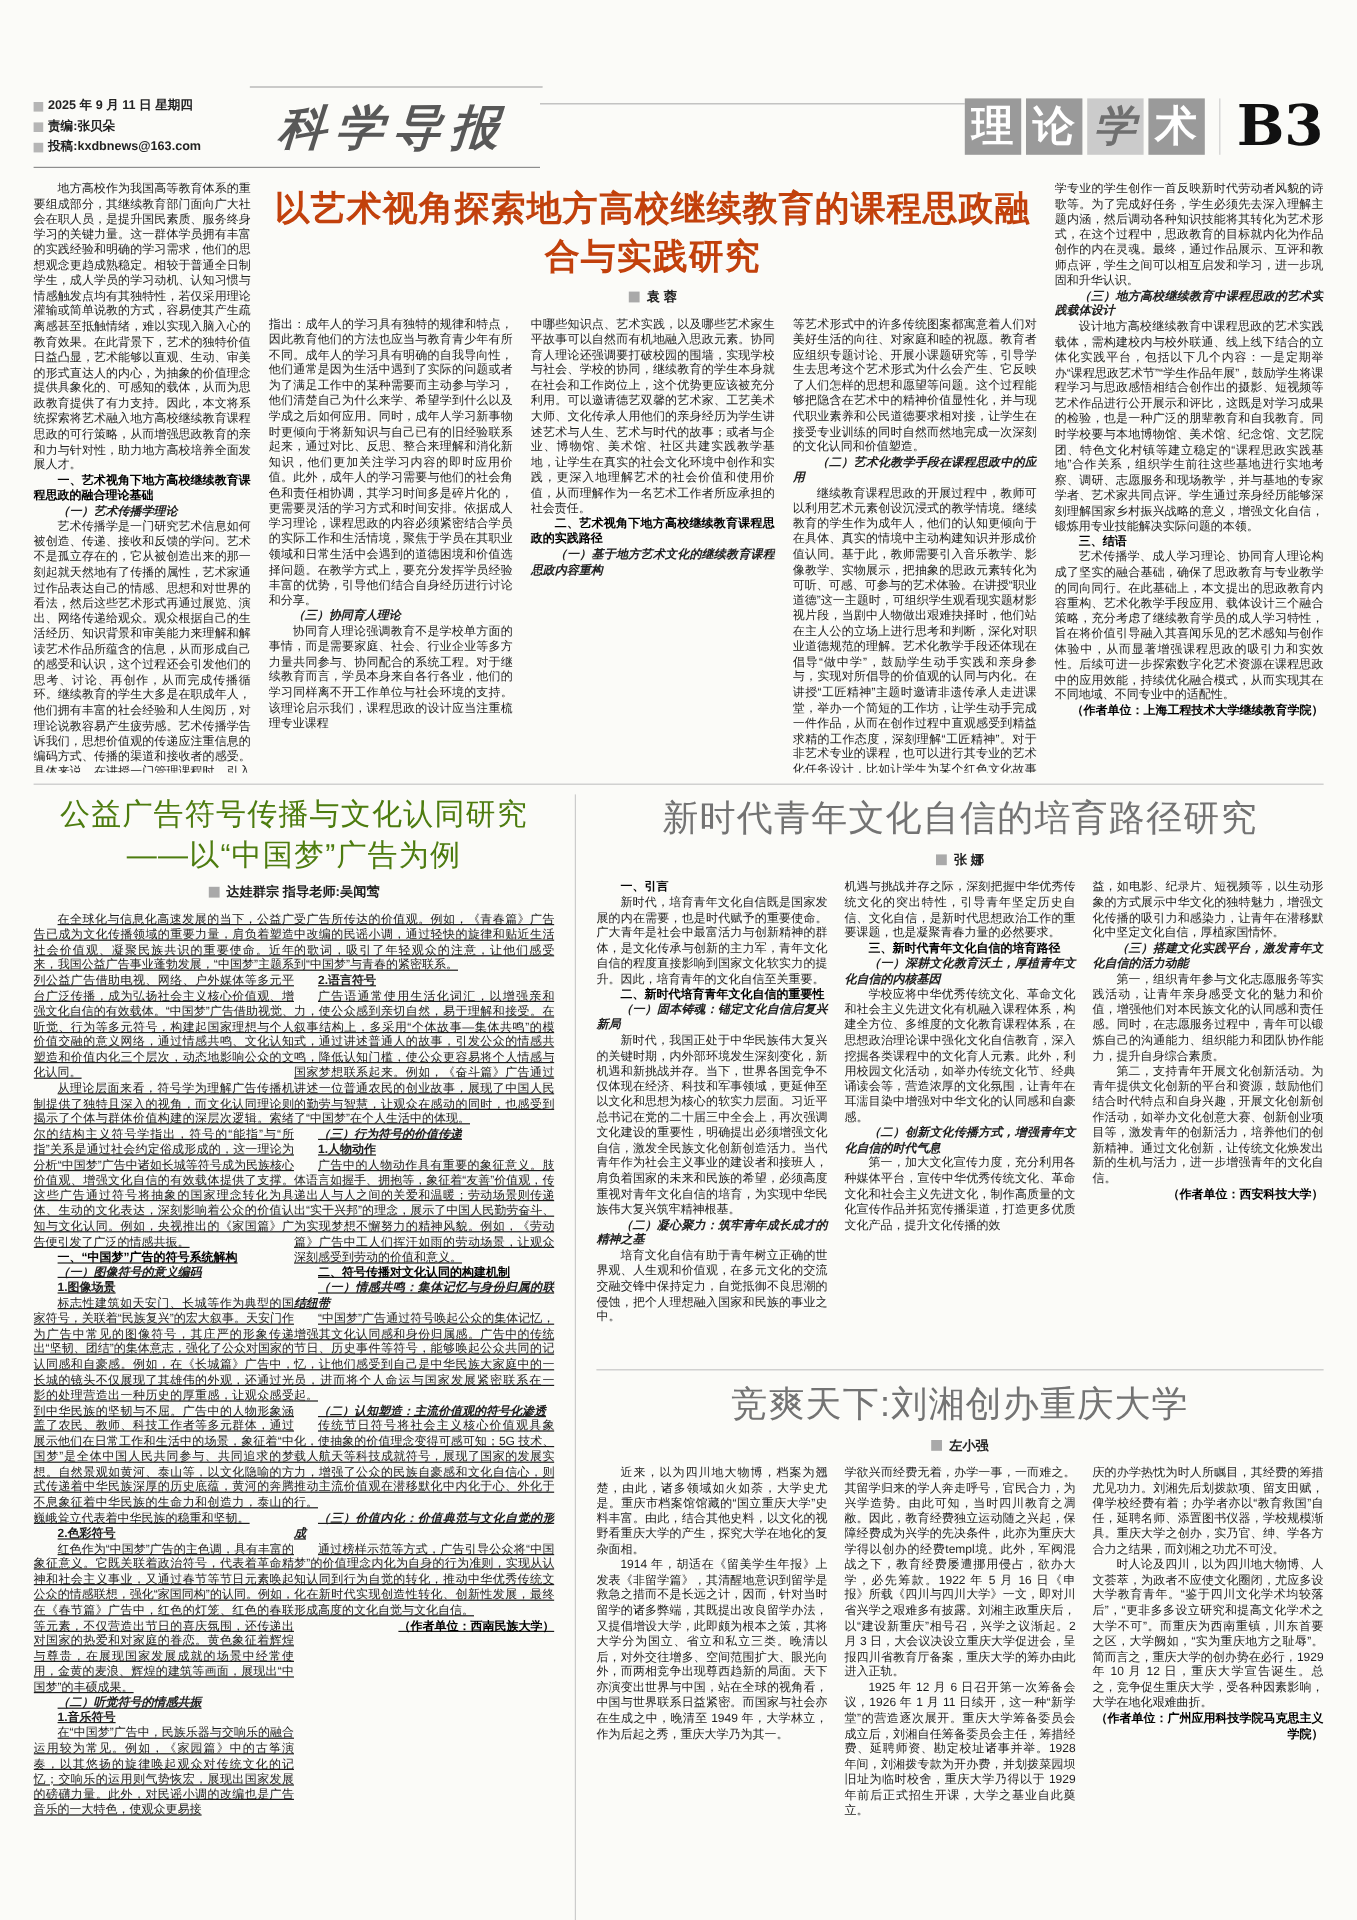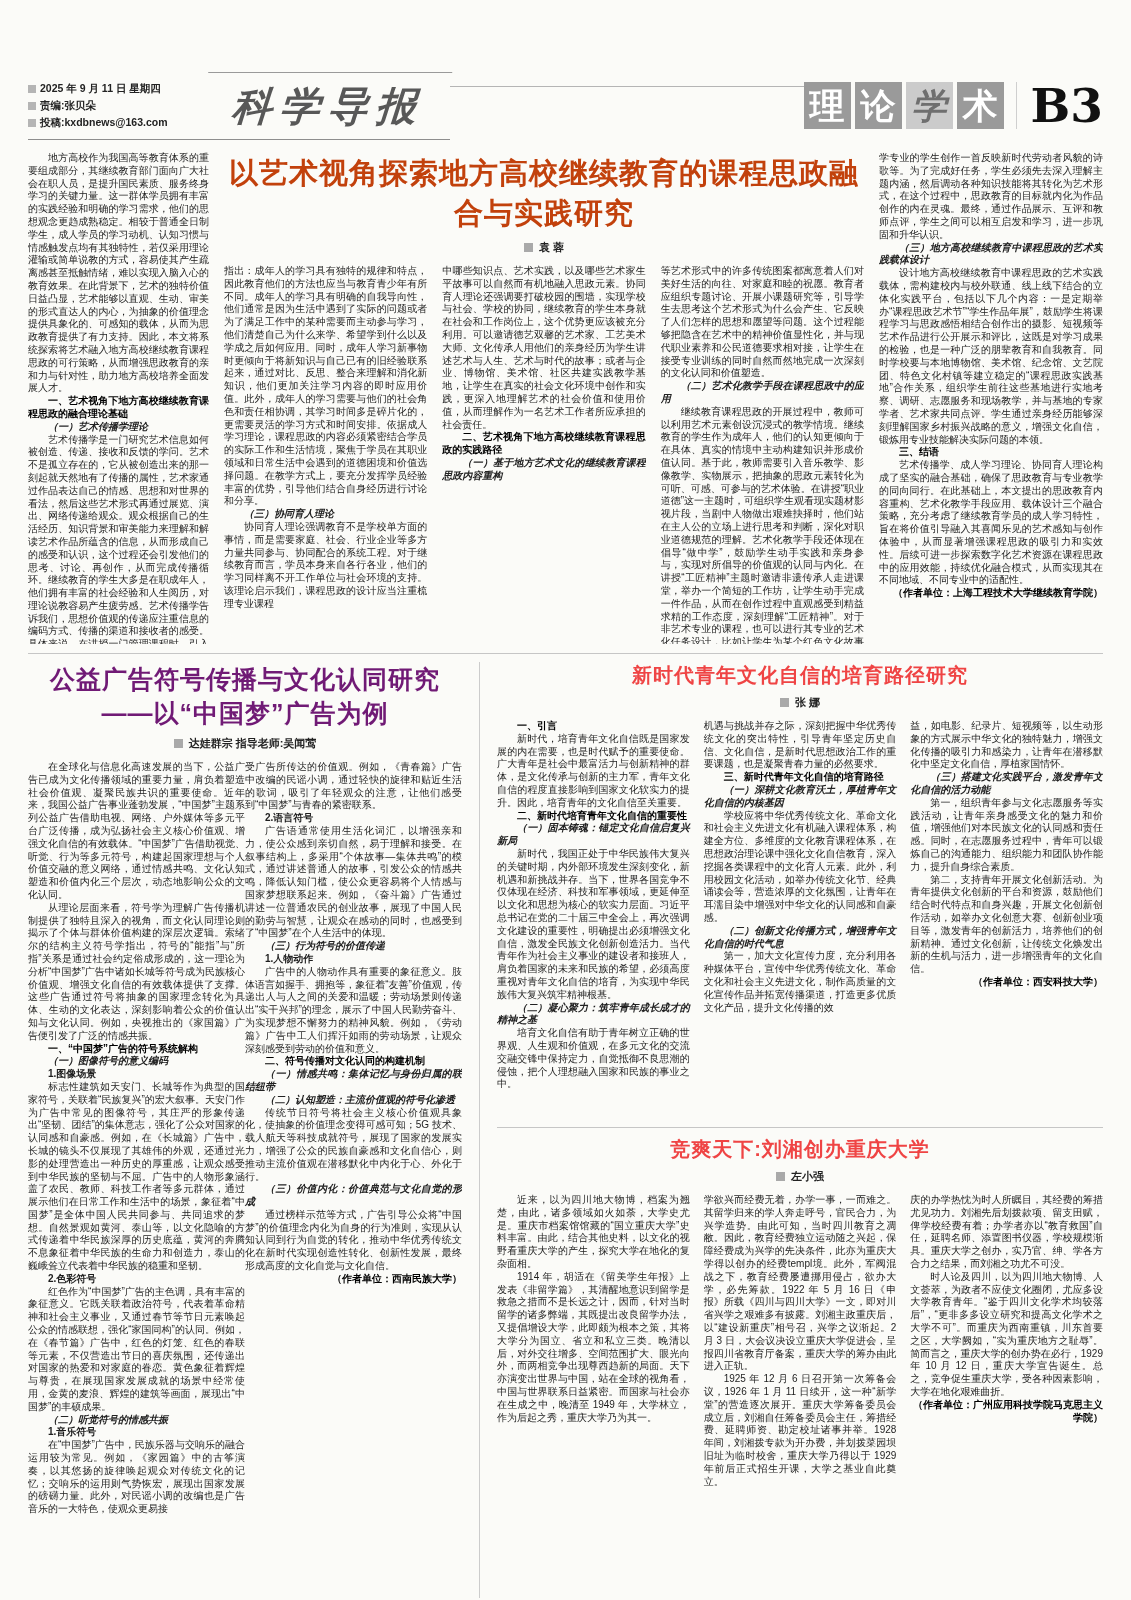--- a/index.html
+++ b/index.html
@@ -53,25 +53,25 @@
   .a1-col { overflow:hidden; }
   .a1-mid  { display:flex; flex-direction:column; }
   .a1-title { font-size:29px; font-weight:800; text-align:center; letter-spacing:1px; color:#c2410c; margin:2px 0 0; }
   .a1-cols { display:grid; grid-template-columns:repeat(3,1fr); column-gap:15px; flex:1; overflow:hidden; }
 
   .rule { border-top:1px solid #c6c6c6; margin:9px 0 8px; }
 
   
   .lower { display:grid; grid-template-columns:452px 1fr; column-gap:0; }
   .art2 { border-right:1px solid #cccccc; padding-right:17px; }
-  .a2-title { font-size:25px; font-weight:700; text-align:center; letter-spacing:1px; line-height:34px; color:#701a75; }
-  .a2-cols { display:grid; grid-template-columns:repeat(2,1fr); height:806px; overflow:hidden; }
+  .a2-title { font-size:25px; font-weight:400; text-align:center; letter-spacing:1px; line-height:34px; color:#4d7c0f; }
+  .a2-cols { display:grid; grid-template-columns:repeat(2,1fr); height:806px; overflow:hidden;text-decoration:underline; }
 
   .right-half { padding-left:17px; }
-  .a3-title, .a4-title { font-size:20px; font-weight:700; text-align:center; letter-spacing:1px; color:#ef4444; }
+  .a3-title, .a4-title { font-size:30px; font-weight:400; text-align:center; letter-spacing:1px; color:#737373; }
   .a3-cols, .a4-cols { display:grid; grid-template-columns:repeat(3,1fr); column-gap:14px; overflow:hidden; }
   .a3-cols { height:398px; }
   .a4-cols { height:404px; }
 </style>
 </head>
 <body>
 
 <div class="page">
 
   <div class="header">
@@ -168,20 +168,21 @@
           </div>
         <div class="txt">
             <p class="t-cont">受广告所传达的价值观。例如，《青春篇》广告中改编的民谣小调，通过轻快的旋律和贴近生活的歌词，吸引了年轻观众的注意，让他们感受到“中国梦”与青春的紧密联系。</p>
             <p class="t-h4">2.语言符号</p>
             <p class="t-p">广告语通常使用生活化词汇，以增强亲和力，使公众感到亲切自然，易于理解和接受。在叙事结构上，多采用“个体故事—集体共鸣”的模式，通过讲述普通人的故事，引发公众的情感共鸣，降低认知门槛，使公众更容易将个人情感与国家梦想联系起来。例如，《奋斗篇》广告通过讲述一位普通农民的创业故事，展现了中国人民的勤劳与智慧，让观众在感动的同时，也感受到了“中国梦”在个人生活中的体现。</p>
             <p class="t-h3">（三）行为符号的价值传递</p>
             <p class="t-h4">1.人物动作</p>
             <p class="t-p">广告中的人物动作具有重要的象征意义。肢体语言如握手、拥抱等，象征着“友善”价值观，传递出人与人之间的关爱和温暖；劳动场景则传递出“实干兴邦”的理念，展示了中国人民勤劳奋斗、为实现梦想不懈努力的精神风貌。例如，《劳动篇》广告中工人们挥汗如雨的劳动场景，让观众深刻感受到劳动的价值和意义。</p>
             <p class="t-h2">二、符号传播对文化认同的构建机制</p>
             <p class="t-h3">（一）情感共鸣：集体记忆与身份归属的联结纽带</p>
+            <p class="t-p">“中国梦”广告通过符号唤起公众的集体记忆，增强其文化认同感和身份归属感。广告中的传统节日、历史事件等符号，能够唤起公众共同的记忆，让他们感受到自己是中华民族大家庭中的一员，进而将个人命运与国家发展紧密联系在一起。</p>
             <p class="t-h3">（二）认知塑造：主流价值观的符号化渗透</p>
             <p class="t-p">传统节日符号将社会主义核心价值观具象化，使抽象的价值理念变得可感可知；5G 技术、载人航天等科技成就符号，展现了国家的发展实力，增强了公众的民族自豪感和文化自信心，则推动主流价值观在潜移默化中内化于心、外化于行。</p>
             <p class="t-h3">（三）价值内化：价值典范与文化自觉的形成</p>
             <p class="t-p">通过榜样示范等方式，广告引导公众将“中国梦”的价值理念内化为自身的行为准则，实现从认知认同到行为自觉的转化，推动中华优秀传统文化在新时代实现创造性转化、创新性发展，最终形成高度的文化自觉与文化自信。</p>
             <p class="t-author">（作者单位：西南民族大学）</p>
           </div>
       </div>
     </div>
 
     <div class="right-half">

